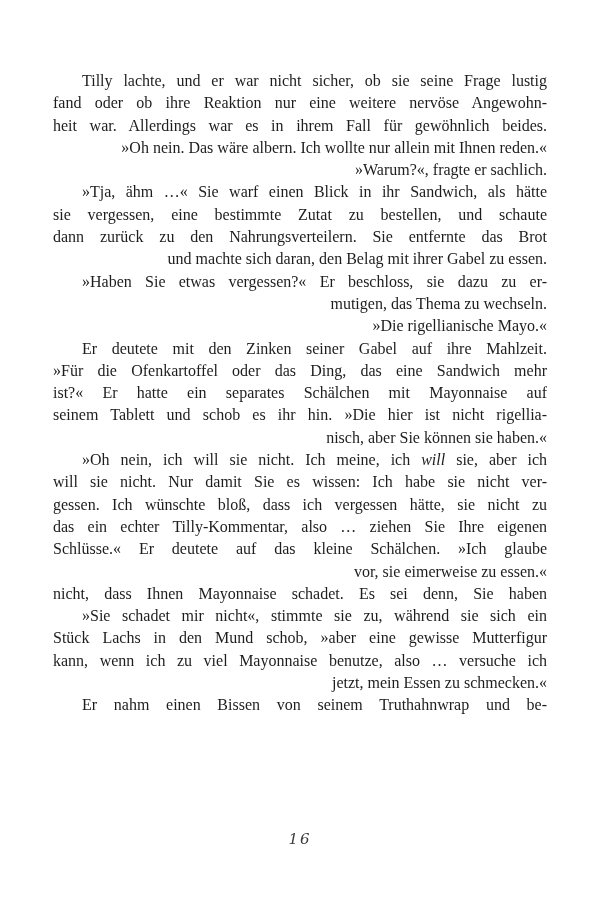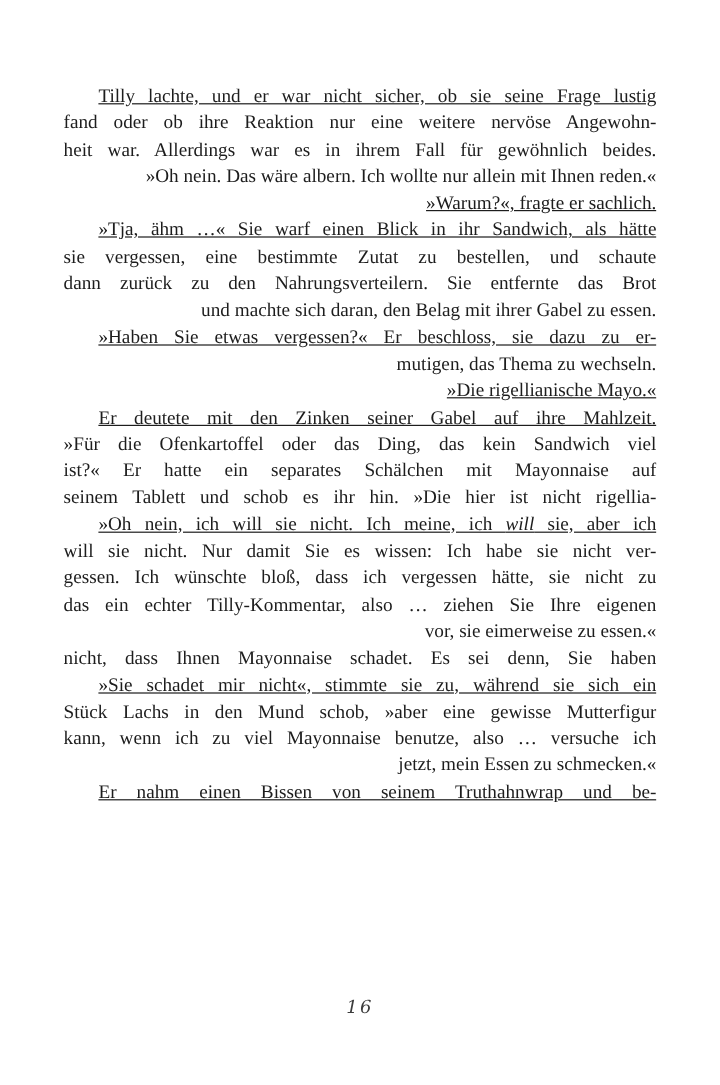--- a/index.html
+++ b/index.html
@@ -30,21 +30,21 @@
   .line {
     text-align: right;
     white-space: normal;
     height: 22.3px;
     overflow: hidden;
   }
   .line.fill {
     text-align: justify;
     text-align-last: justify;
   }
-  .line.indent { text-indent: 29px; text-decoration: underline; }
+  .line.indent { text-indent: 29px; }
   .line i { font-style: italic; margin-top: 24px; }
   .folio {
     position: absolute;
     left: 0;
     top: 830px;
     width: 600px;
     text-align: center;
     font-family: "DejaVu Serif", serif;
     font-style: italic;
     font-size: 15px;
@@ -74,31 +74,33 @@
       </div>
       <div class="para">
         <div class="line indent fill">»Haben Sie etwas vergessen?« Er beschloss, sie dazu zu er-</div>
         <div class="line">mutigen, das Thema zu wechseln.</div>
       </div>
       <div class="para">
         <div class="line indent">»Die rigellianische Mayo.«</div>
       </div>
       <div class="para">
         <div class="line indent fill">Er deutete mit den Zinken seiner Gabel auf ihre Mahlzeit.</div>
-        <div class="line fill">»Für die Ofenkartoffel oder das Ding, das kein Sandwich viel</div>
+        <div class="line fill">»Für die Ofenkartoffel oder das Ding, das eine Sandwich mehr</div>
         <div class="line fill">ist?« Er hatte ein separates Schälchen mit Mayonnaise auf</div>
         <div class="line fill">seinem Tablett und schob es ihr hin. »Die hier ist nicht rigellia-</div>
+        <div class="line">nisch, aber Sie können sie haben.«</div>
       </div>
       <div class="para">
         <div class="line indent fill">»Oh nein, ich will sie nicht. Ich meine, ich <i>will</i> sie, aber ich</div>
         <div class="line fill">will sie nicht. Nur damit Sie es wissen: Ich habe sie nicht ver-</div>
         <div class="line fill">gessen. Ich wünschte bloß, dass ich vergessen hätte, sie nicht zu</div>
       </div>
       <div class="para">
         <div class="line fill">das ein echter Tilly-Kommentar, also … ziehen Sie Ihre eigenen</div>
+        <div class="line fill">Schlüsse.« Er deutete auf das kleine Schälchen. »Ich glaube</div>
         <div class="line">vor, sie eimerweise zu essen.«</div>
         <div class="line fill">nicht, dass Ihnen Mayonnaise schadet. Es sei denn, Sie haben</div>
       </div>
       <div class="para">
         <div class="line indent fill">»Sie schadet mir nicht«, stimmte sie zu, während sie sich ein</div>
         <div class="line fill">Stück Lachs in den Mund schob, »aber eine gewisse Mutterfigur</div>
         <div class="line fill">kann, wenn ich zu viel Mayonnaise benutze, also … versuche ich</div>
         <div class="line">jetzt, mein Essen zu schmecken.«</div>
       </div>
       <div class="para">

